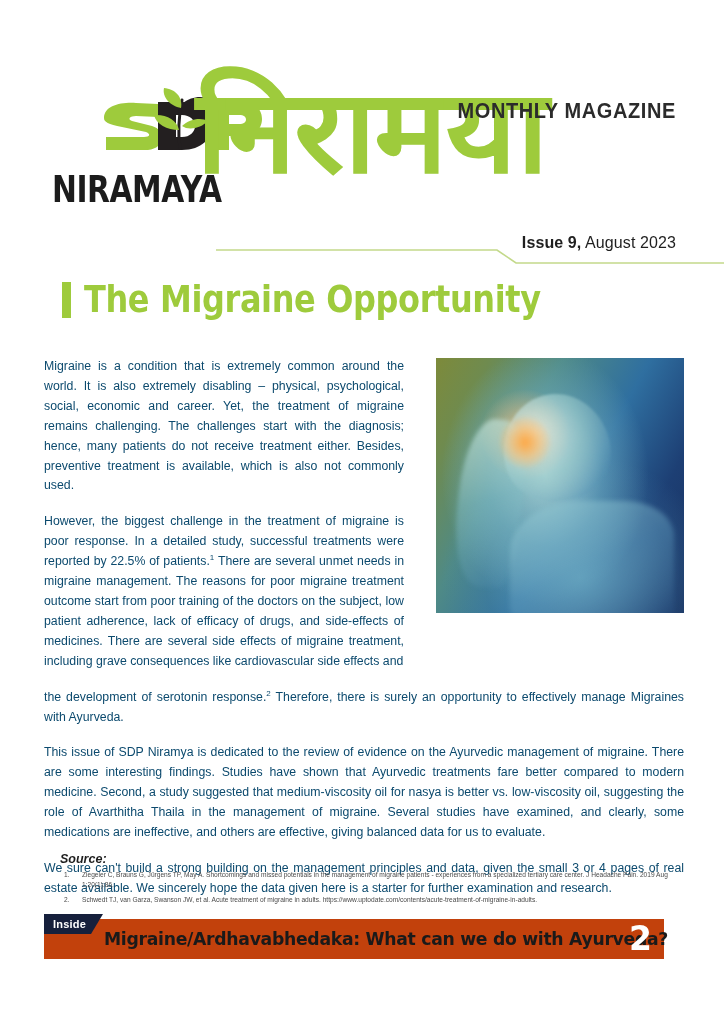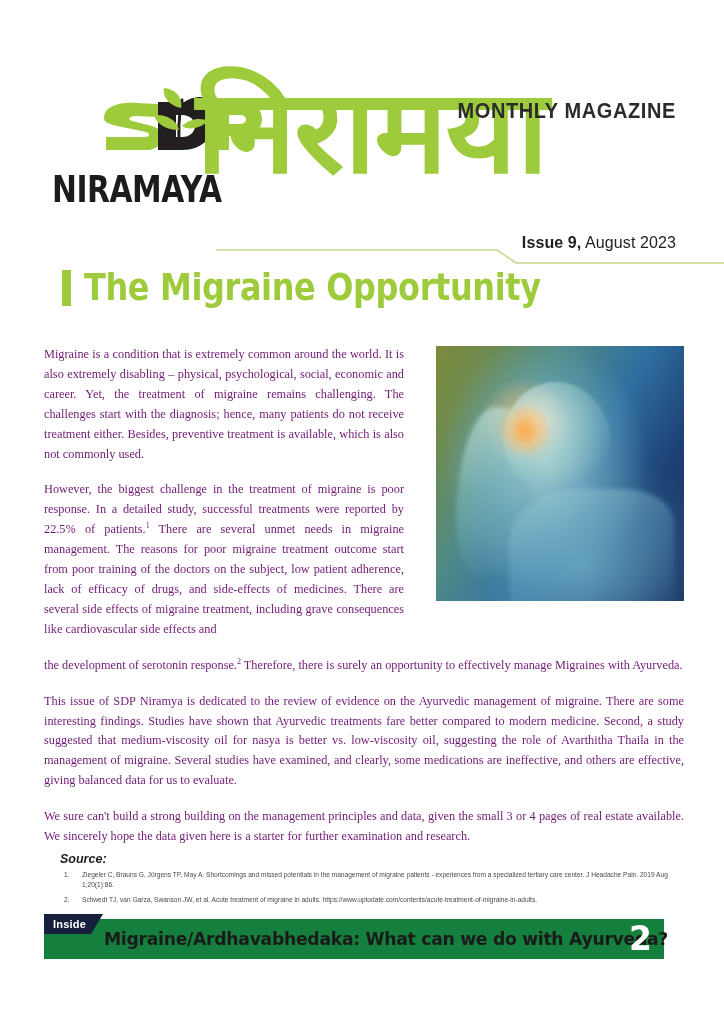--- a/index.html
+++ b/index.html
@@ -100,21 +100,21 @@
     left: 0;
     top: 246px;
     width: 724px;
     height: 24px;
   }
 
   
   .headline-wrap {
     position: absolute;
     left: 44px;
-    top: 268px;
+    top: 280px;
     display: flex;
     align-items: center;
     padding-left: 18px;
   }
   .headline-bar {
     width: 9px;
     height: 36px;
     background: #9ECB3C;
     margin-right: 13px;
     flex: none;
@@ -138,26 +138,25 @@
     width: 640px;
   }
   .col-row {
     position: relative;
     min-height: 270px;
   }
   .col-text {
     width: 360px;
   }
   p.body {
-    margin: 0 0 16px 0;
+    margin: 12px 0 16px 0;
     font-size: 12.3px;
     line-height: 1.62;
-    color: #701a75;
+    color: #0c4a6e;
     text-align: justify;
-    font-family: Liberation Serif, serif;
   }
   p.body.last {
     margin-bottom: 0;
   }
   p.full {
     text-align: justify;
   }
   sup {
     font-size: 8px;
     vertical-align: super;
@@ -265,21 +264,21 @@
     top: 0;
   }
 
   
   .inside-banner {
     position: absolute;
     left: 44px;
     top: 919px;
     width: 620px;
     height: 40px;
-    background: #15803d;
+    background: #c2410c;
     display: flex;
     align-items: center;
   }
   .inside-tag {
     position: absolute;
     left: 0;
     top: -5px;
     height: 20px;
     padding: 0 17px 0 9px;
     background: #16203c;

